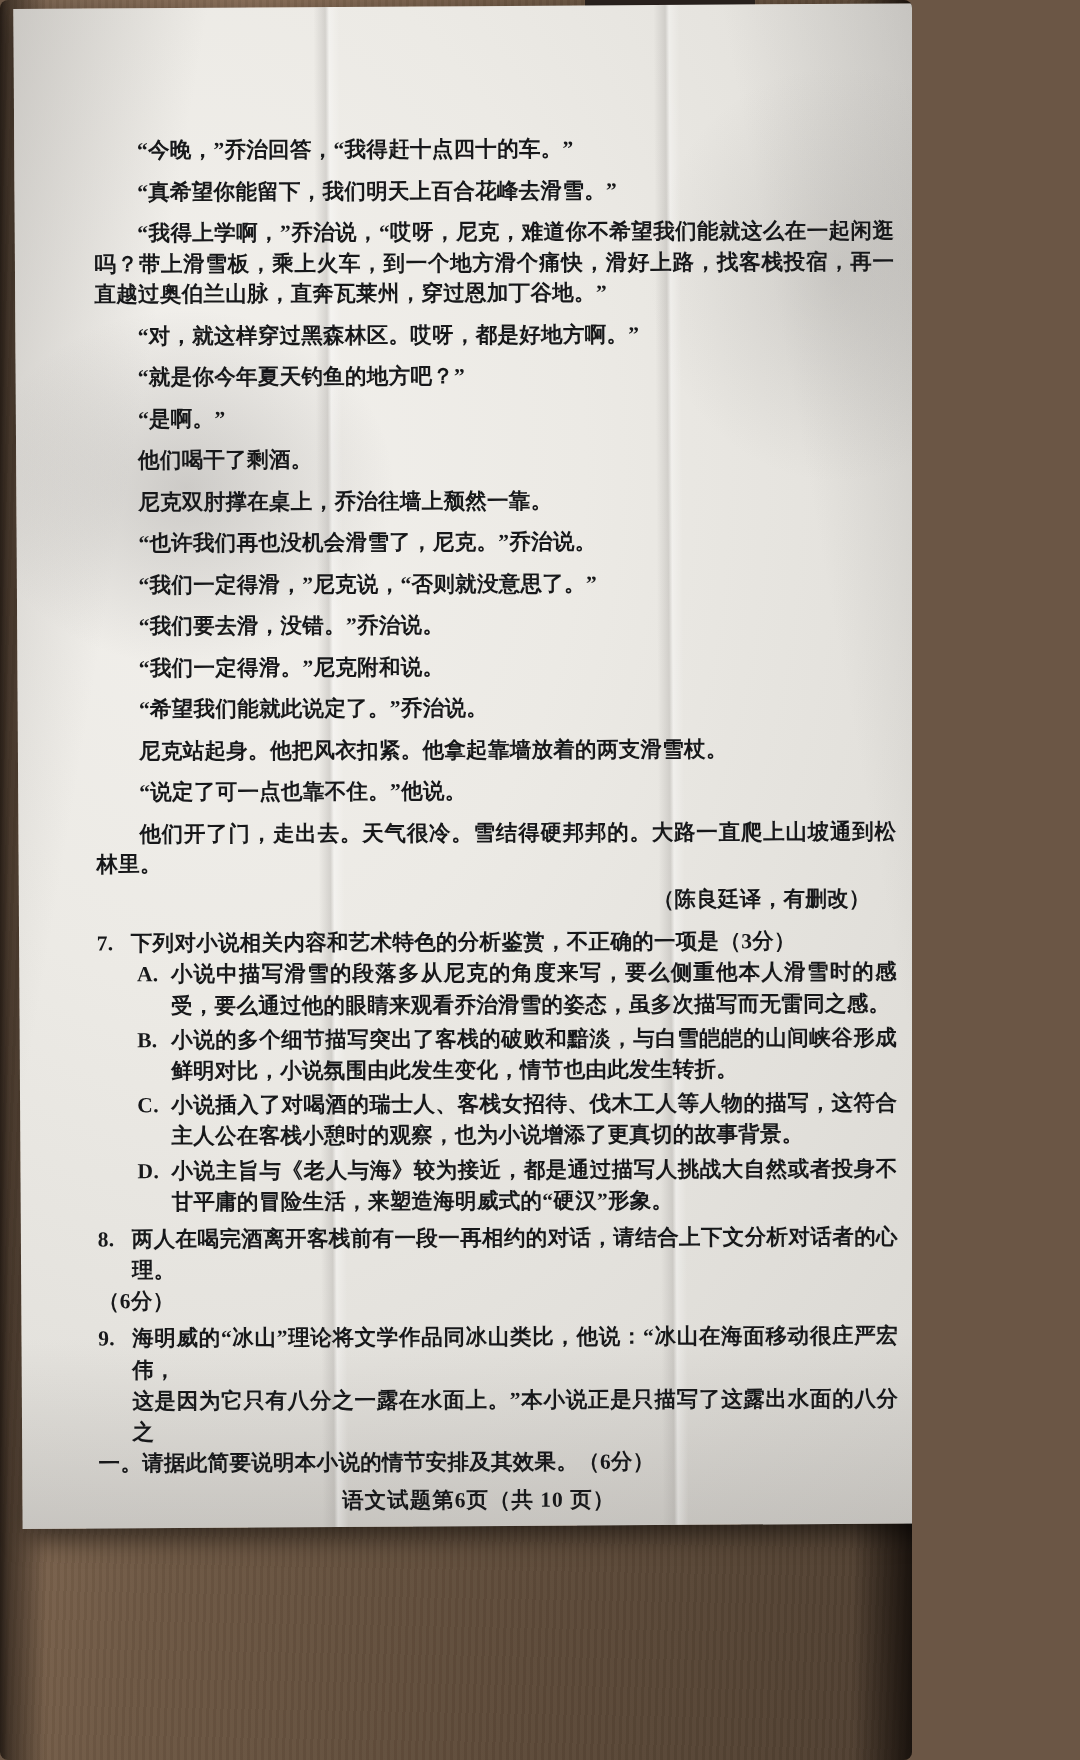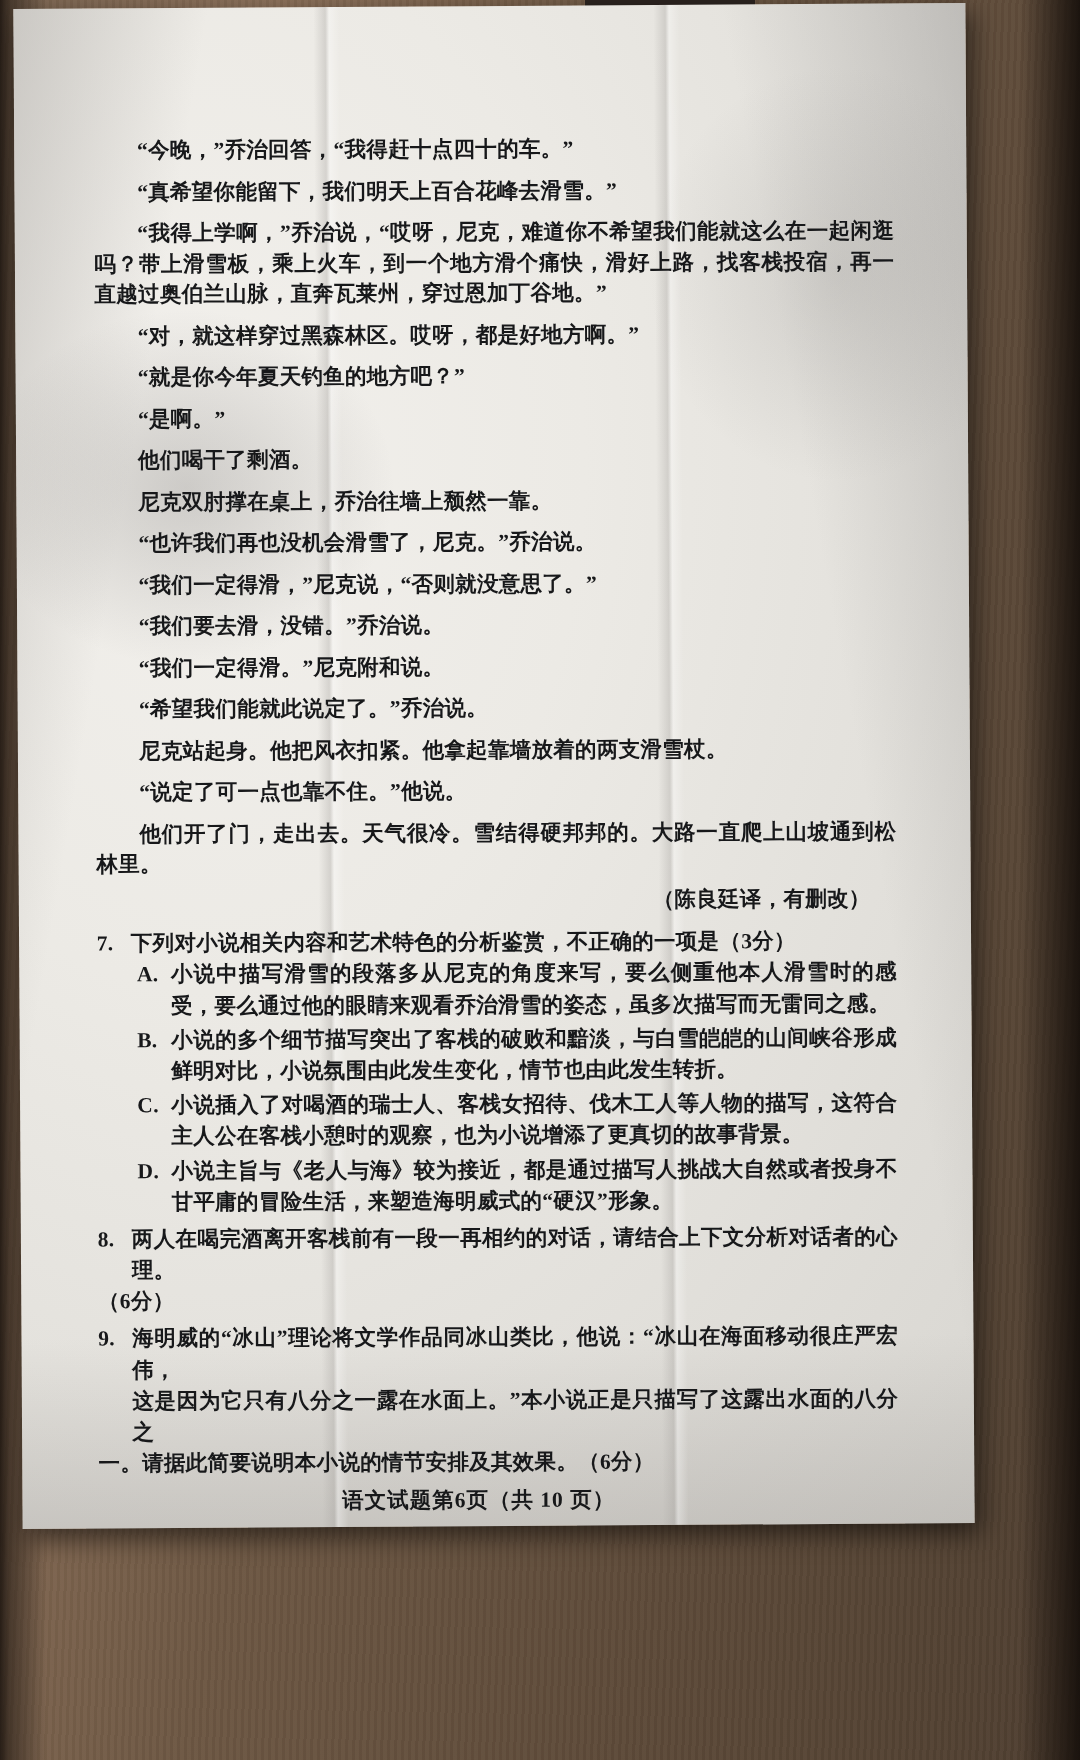--- a/index.html
+++ b/index.html
@@ -10,25 +10,26 @@
     width: 1080px;
     height: 1760px;
     overflow: hidden;
     background: #6b5645;
     font-family: "Liberation Serif", serif;
   }
 
   
   #photo {
     position: relative;
-    width: 1080px;
+    width: 912px;
     height: 1760px;
     background:
       linear-gradient(105deg, #7a6450 0%, #8a6f58 18%, #6d5743 42%, #5d4a39 70%, #4e3e30 100%);
     overflow: hidden;
+    border-radius: 8px;
   }
   .desk-grain {
     position: absolute;
     inset: 0;
     background:
       repeating-linear-gradient(92deg, rgba(0,0,0,0.05) 0 3px, rgba(255,255,255,0.03) 3px 7px);
     opacity: .7;
   }
   .dark-strip-top {
     position: absolute;

